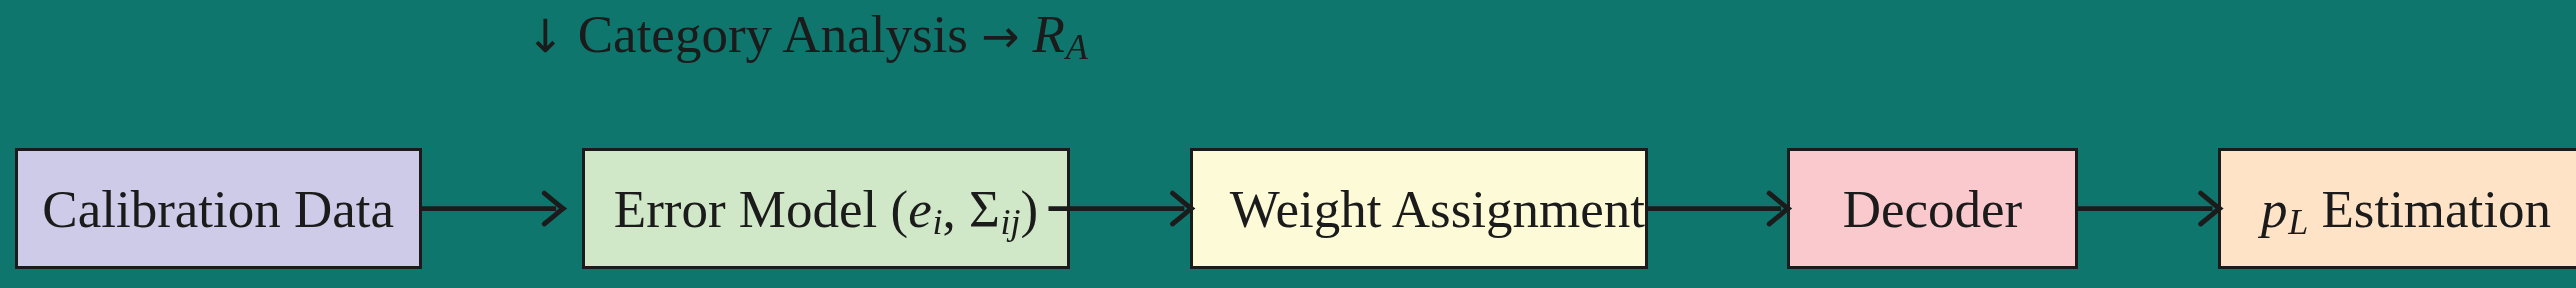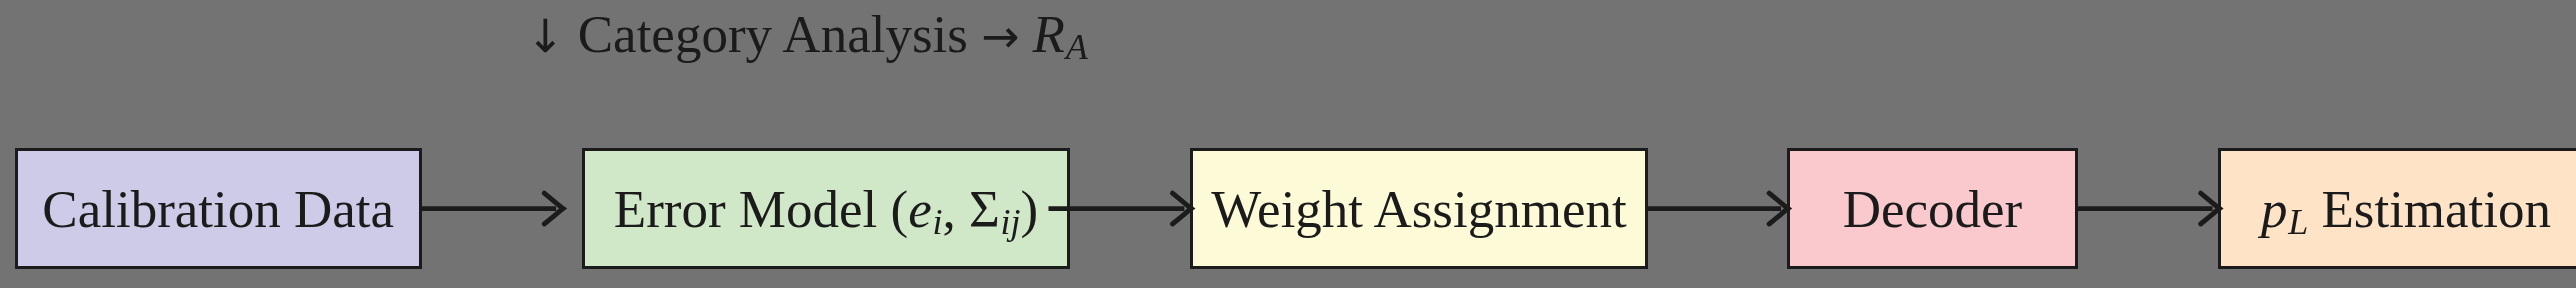--- a/index.html
+++ b/index.html
@@ -4,21 +4,21 @@
 <style>
   html, body {
     margin: 0;
     padding: 0;
     background: #ffffff;
   }
   #diagram {
     position: relative;
     width: 2576px;
     height: 289px;
-    background: #737373;
+    background: #0f766e;
     font-family: "Liberation Serif", "DejaVu Serif", serif;
     color: #1b1b1b;
     overflow: hidden;
   }
   .annotation {
     position: absolute;
     top: 4.2px;
     left: 807px;
     transform: translateX(-50%);
     font-size: 53px;
@@ -45,21 +45,21 @@
     box-sizing: border-box;
     border: 3.5px solid #1b1b1b;
     display: flex;
     align-items: center;
     justify-content: center;
     font-size: 53px;
     white-space: nowrap;
   }
   #box-calibration-data { left: 14.7px;   width: 407px; }
   #box-error-model      { left: 562px;  width: 488px; }
-  #box-weight-assignment{ left: 1190px; width: 458px; }
+  #box-weight-assignment{ left: 1190px; width: 458px; justify-content: flex-end; }
   #box-decoder          { left: 1787px; width: 291px; }
   #box-pl-estimation    { left: 2218px; width: 376px; }
   #arrows-svg {
     position: absolute;
     left: 0; top: 0;
     width: 2576px;
     height: 289px;
     pointer-events: none;
   }
 </style>

